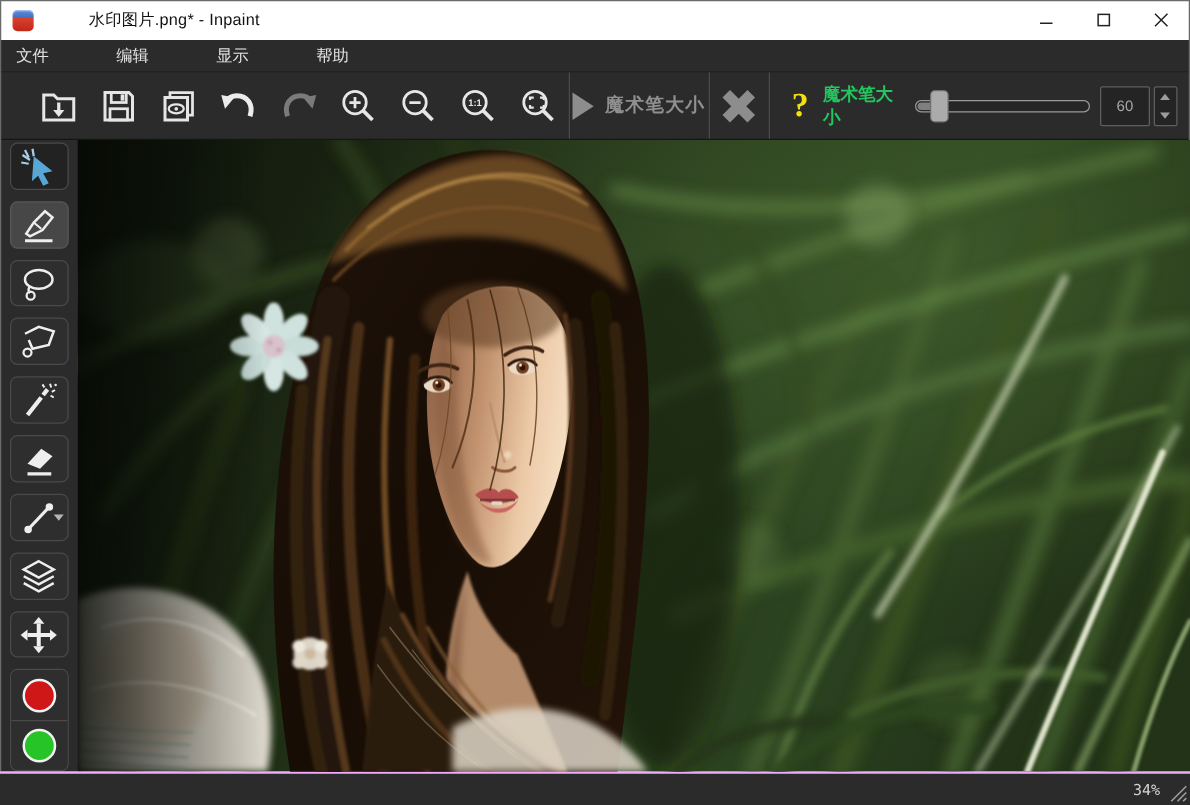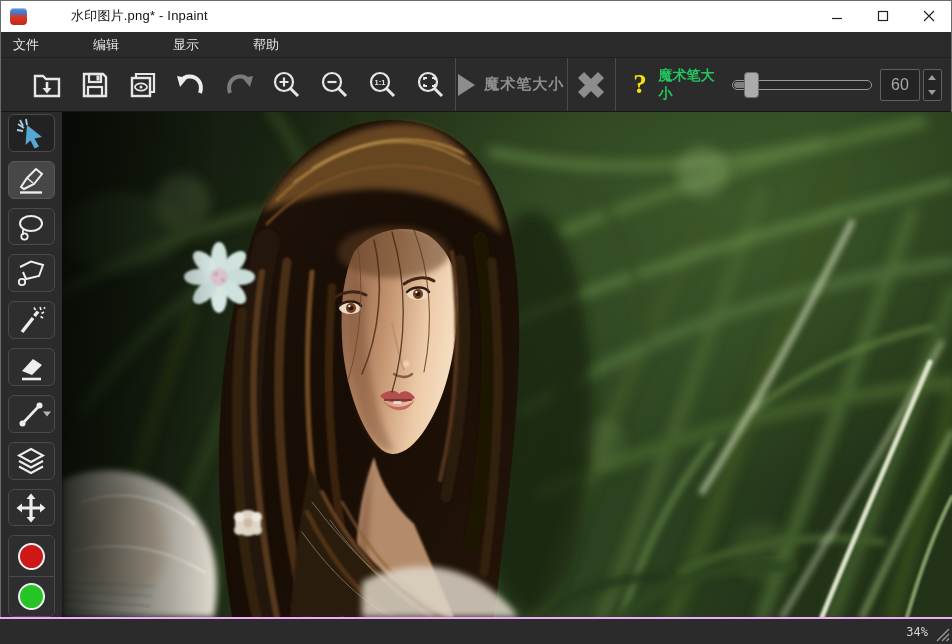--- a/index.html
+++ b/index.html
@@ -31,21 +31,21 @@
   .cancel-btn { width:52px; display:flex; align-items:center; justify-content:center; background:none; border:none; }
   .help-btn { width:36px; margin-left:8px; display:flex; align-items:center; justify-content:center; background:none; border:none;
               font-size:27px; font-weight:bold; color:#f2e20a; font-family:"Liberation Serif",serif; }
   .brush-label { display:flex; align-items:center; font-size:14px; font-weight:bold; color:#22c55e; margin:0 10px 0 2px; }
   .slider-wrap { display:flex; align-items:center; }
   .slider-track { position:relative; width:140px; height:10px; border:1px solid #9a9a9a; border-radius:5px; background:#262626; }
   .slider-fill { position:absolute; left:1px; top:1px; bottom:1px; width:14px; background:#8f8f8f; border-radius:4px 0 0 4px; opacity:.85; }
   .slider-handle { position:absolute; left:12px; top:-8px; width:13px; height:24px; background:#ababab; border-radius:3px; box-shadow:0 0 0 1px #6f6f6f; }
   .spinbox { display:flex; align-items:center; margin-left:8px; margin-right:10px; gap:3px; }
   .spin-value { width:40px; height:32px; border:1px solid #5f5f5f; border-radius:2px; background:#242424; color:#a8a8a8;
-                font-size:16px; display:flex; align-items:center; justify-content:center; }
+                font-size:12px; display:flex; align-items:center; justify-content:center; }
   .spin-arrows { width:19px; height:32px; border:1px solid #5f5f5f; border-radius:2px; background:#242424;
                  display:flex; flex-direction:column; }
   .spin-up,.spin-down { flex:1; display:flex; align-items:center; justify-content:center; background:none; border:none; }
   .spin-up::after { content:""; border-left:4px solid transparent; border-right:4px solid transparent; border-bottom:5px solid #9d9d9d; }
   .spin-down::after { content:""; border-left:4px solid transparent; border-right:4px solid transparent; border-top:5px solid #9d9d9d; }
 
   
   .main { flex:1 1 auto; display:flex; min-height:0; }
   .sidebar { width:62px; background:#2b2b2b; flex:0 0 auto; display:flex; flex-direction:column; align-items:center; padding-top:2px; }
   .sbtn { position:relative; width:47px; height:38px; margin-bottom:9px; border:1px solid #4a4a4a; border-radius:6px;

